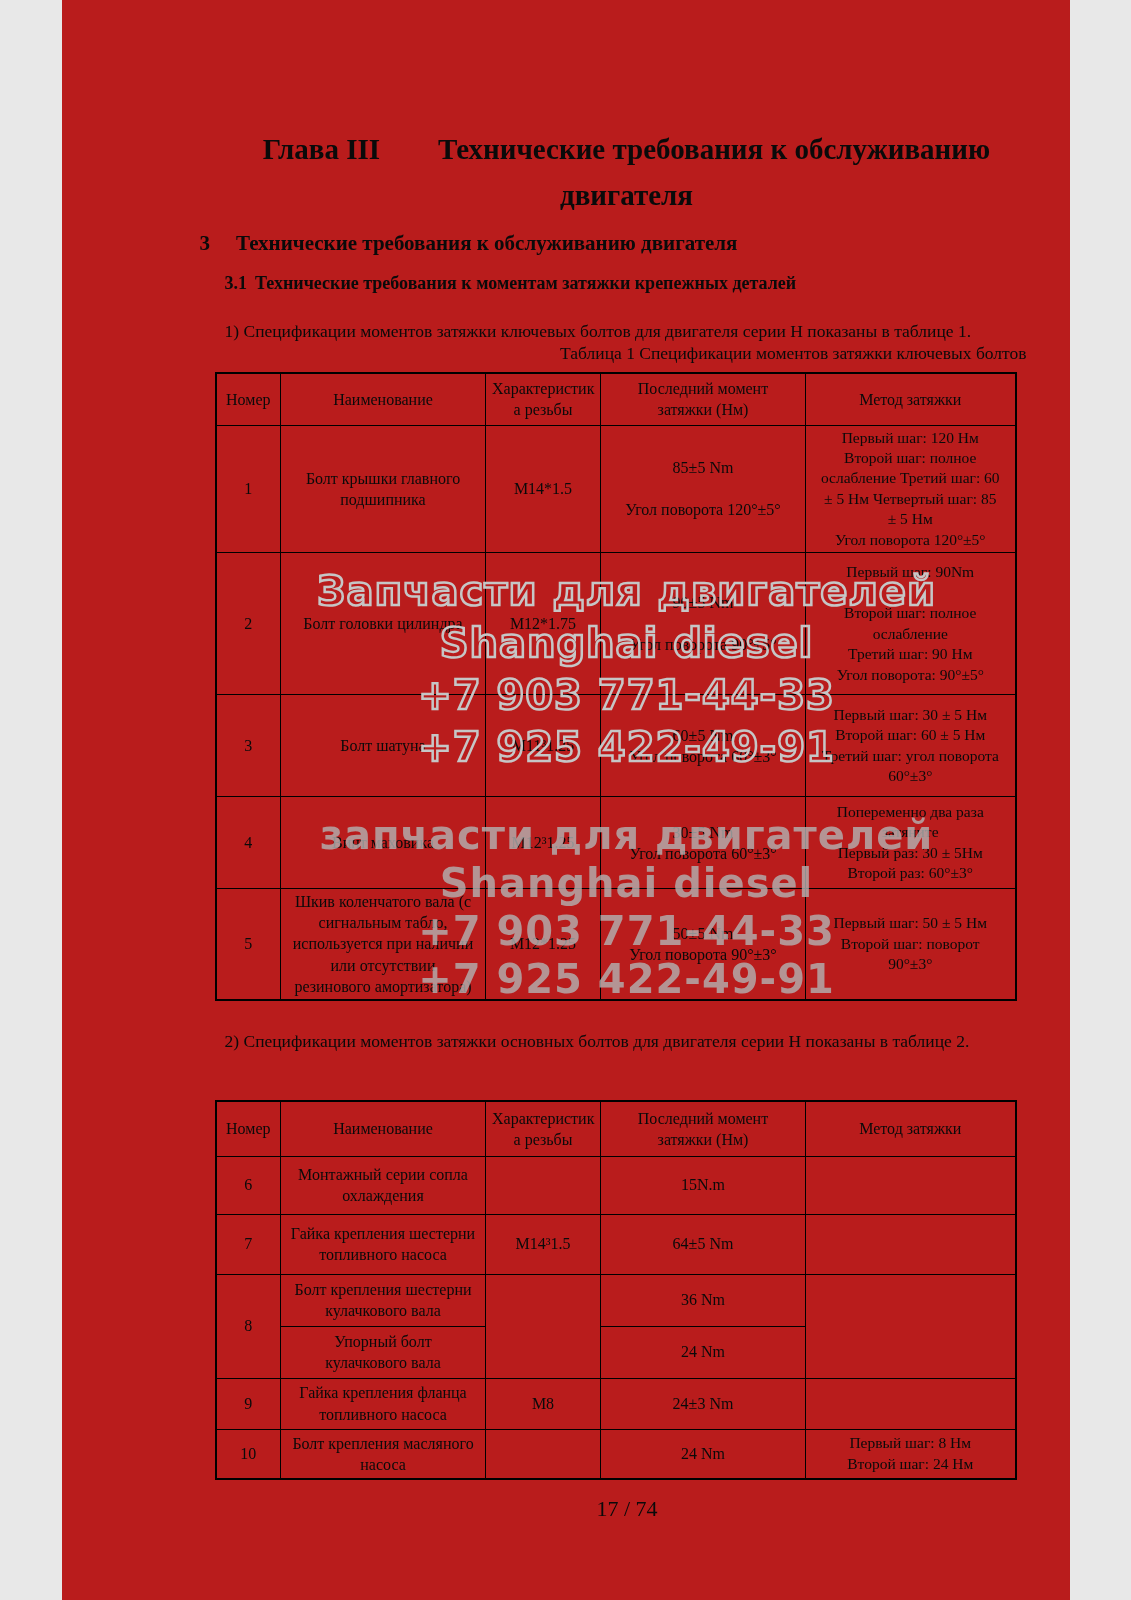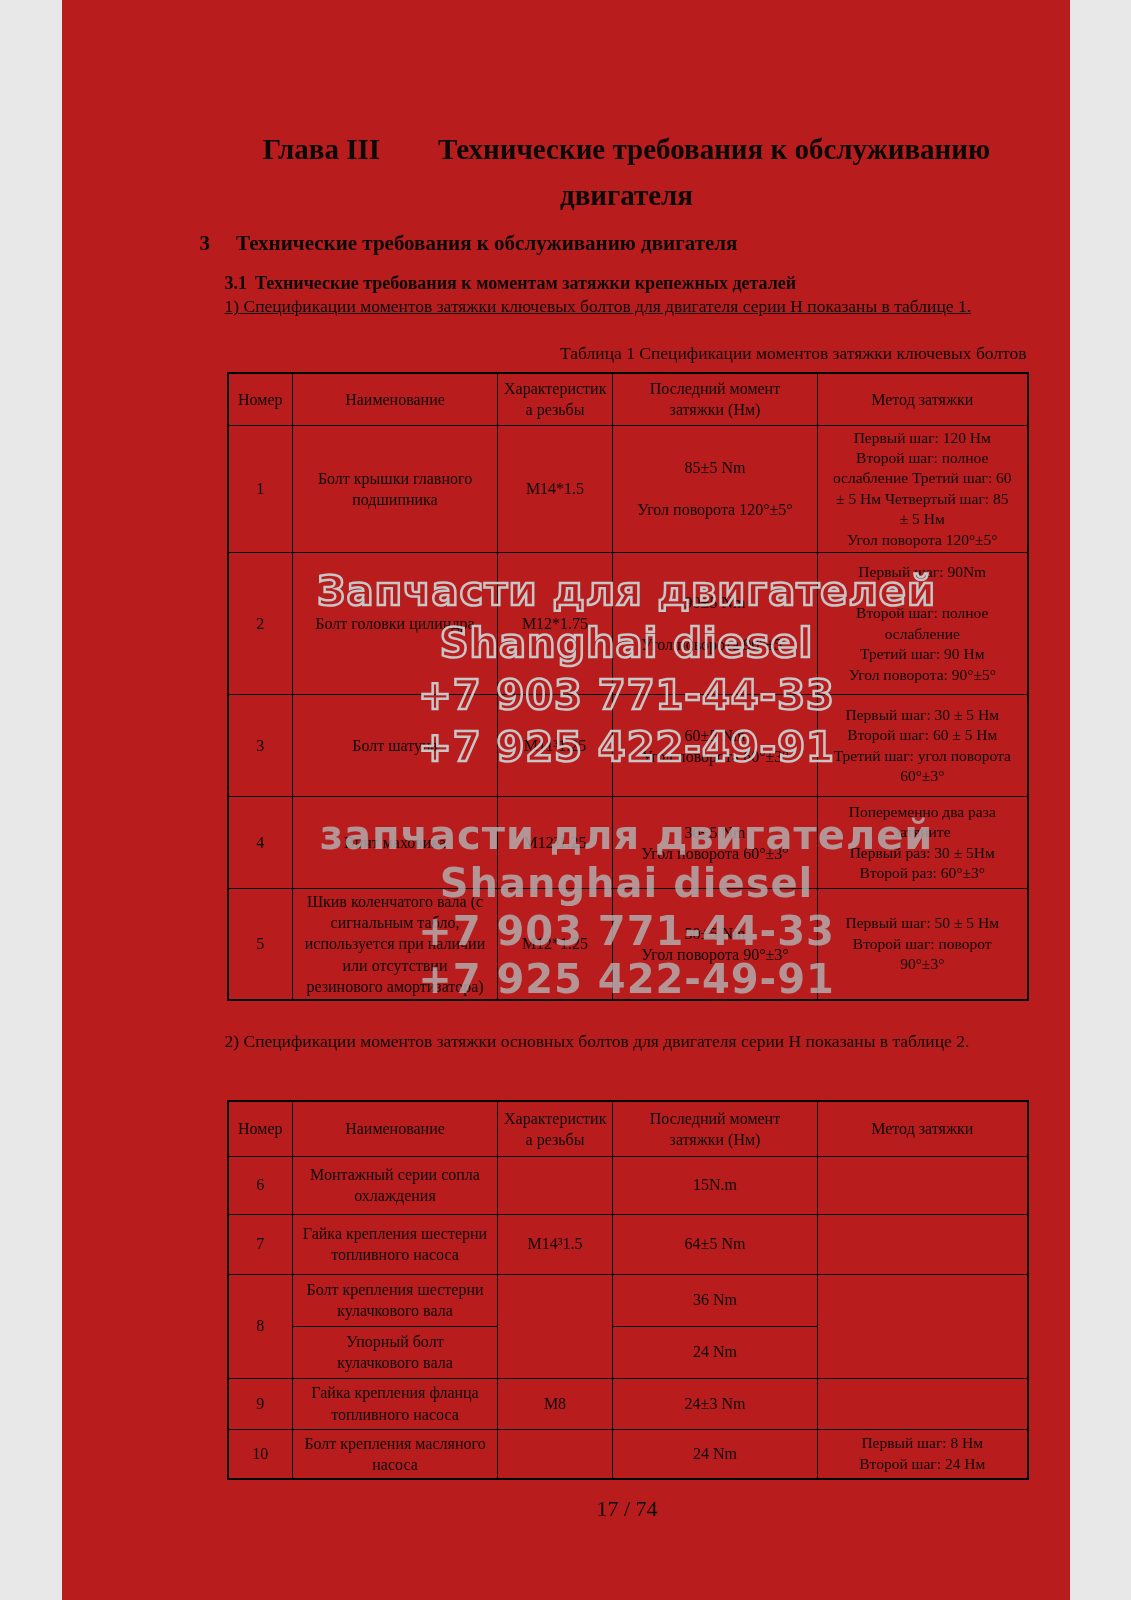--- a/index.html
+++ b/index.html
@@ -30,30 +30,30 @@
     font-weight: bold; font-size: 21px;
   }
   .section-h .num { margin-right: 26px; }
   .subsection-h {
     position: absolute;
     left: 163px; top: 273px;
     font-weight: bold; font-size: 18px;
   }
   .subsection-h .num { margin-right: 8px; }
   .para { position: absolute; left: 163px; width: 860px; font-size: 17.5px; }
-  .para1 { top: 296px; text-decoration: underline; }
+  .para1 { top: 321px; }
   .para2 { top: 1031px; }
   .tbl-caption { position: absolute; left: 165px; width: 800px; text-align: center; font-size: 17.5px; }
   .cap1 { top: 343px; text-align: right; }
   .cap2 { top: 1067px; }
 
   
   table.spec {
     position: absolute;
-    left: 165px;
+    left: 153px;
     width: 800px;
     border-collapse: collapse;
     table-layout: fixed;
     font-size: 16px;
     padding-left: 28px;
   }
   table.t1 { top: 372px; }
   table.t2 { top: 1100px; }
   table.spec td, table.spec th {
     border: 1px solid #000;

